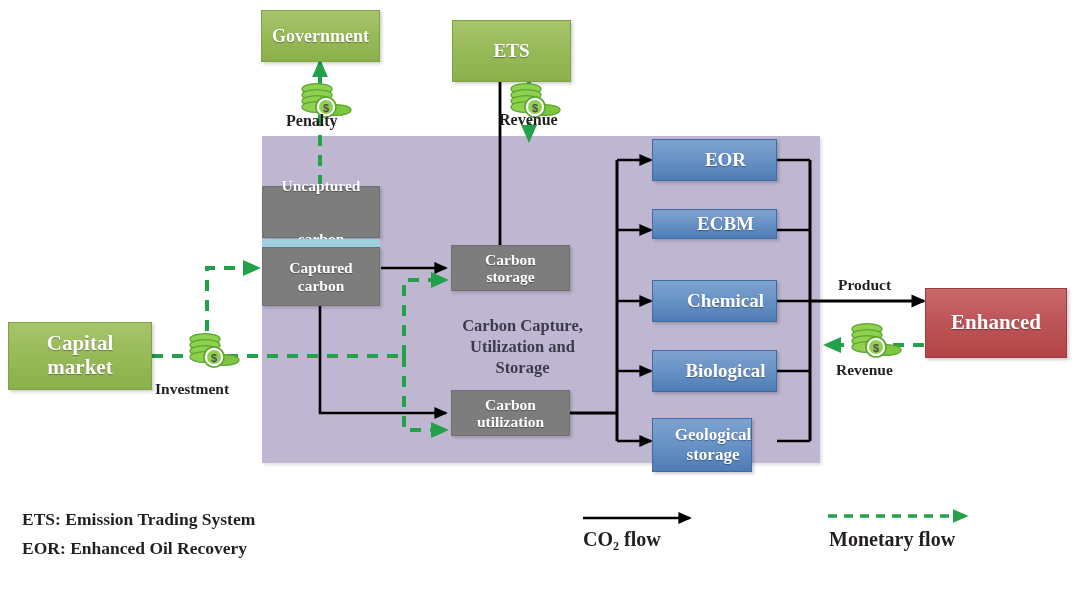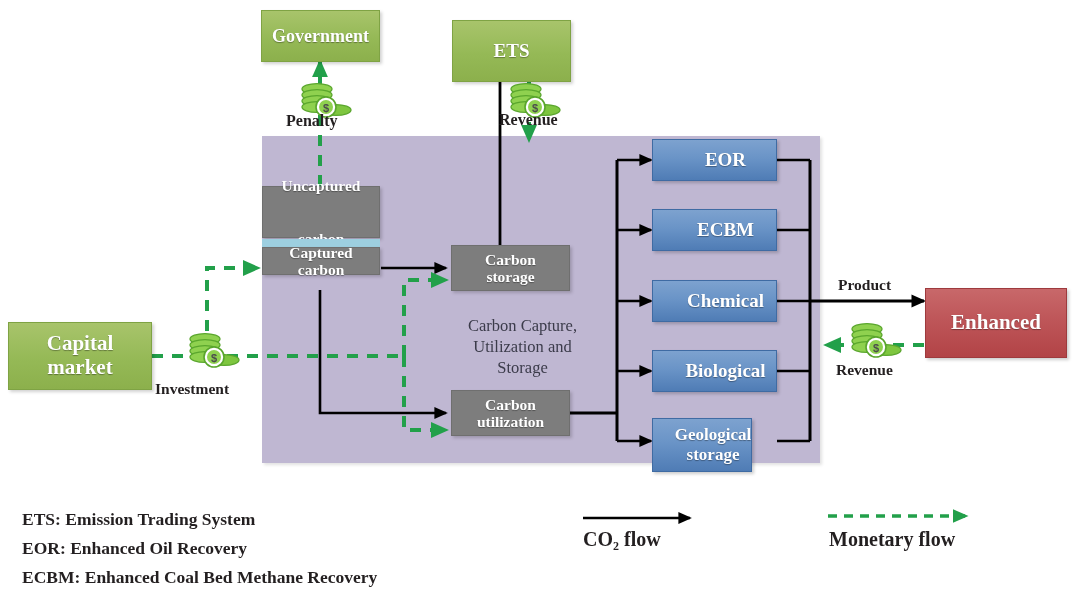--- a/index.html
+++ b/index.html
@@ -25,21 +25,21 @@
         border:1px solid #3f6ba3;box-shadow:2px 2px 3px rgba(0,0,0,.20);padding-left:22px;}
   
   .red{background:linear-gradient(180deg,#c8686a 0%,#bd5457 50%,#b24346 100%);
        border:1px solid #9e3a3d;box-shadow:2px 2px 3px rgba(0,0,0,.20);}
 
   .ccus-panel{position:absolute;background:#bfb7d2;box-shadow:2px 2px 3px rgba(0,0,0,.12);}
   .divider{position:absolute;background:#9dcfe0;}
 
   
   .lbl{position:absolute;color:#231f20;font-weight:bold;white-space:nowrap;}
-  .panel-title{position:absolute;color:#3b3b4a;font-weight:normal;
+  .panel-title{position:absolute;color:#3b3b4a;font-weight:bold;
                text-align:center;line-height:1.28;}
 
   .legend-txt{position:absolute;color:#231f20;font-weight:bold;white-space:nowrap;}
 
   
   .coins{position:absolute;}
 </style>
 </head>
 <body>
 
@@ -122,39 +122,39 @@
 
   <div class="node red" style="left:925px;top:288px;width:142px;height:70px;font-size:21px;">
     <span>Enhanced</span>
   </div>
 
   <div class="node grey" style="left:262px;top:186px;width:118px;height:52px;font-size:15.5px;flex-direction:column;gap:36px;">
     <span>Uncaptured</span>
     <span>carbon</span>
   </div>
   <div class="divider" style="left:262px;top:239px;width:118px;height:8px;"></div>
-  <div class="node grey" style="left:262px;top:247px;width:118px;height:28px;font-size:15.5px;flex-direction:column;">
+  <div class="node grey" style="left:262px;top:247px;width:118px;height:59px;font-size:15.5px;flex-direction:column;">
     <span>Captured</span>
     <span>carbon</span>
   </div>
 
   <div class="node grey" style="left:451px;top:245px;width:119px;height:46px;font-size:15.5px;flex-direction:column;">
     <span>Carbon</span>
     <span>storage</span>
   </div>
 
   <div class="node grey" style="left:451px;top:390px;width:119px;height:46px;font-size:15.5px;flex-direction:column;">
     <span>Carbon</span>
     <span>utilization</span>
   </div>
 
   <div class="node blue" style="left:652px;top:139px;width:125px;height:42px;font-size:19px;">
     <span>EOR</span>
   </div>
-  <div class="node blue" style="left:652px;top:209px;width:125px;height:42px;font-size:19px;">
+  <div class="node blue" style="left:652px;top:209px;width:125px;height:30px;font-size:19px;">
     <span>ECBM</span>
   </div>
   <div class="node blue" style="left:652px;top:280px;width:125px;height:42px;font-size:19px;">
     <span>Chemical</span>
   </div>
   <div class="node blue" style="left:652px;top:350px;width:125px;height:42px;font-size:19px;">
     <span>Biological</span>
   </div>
   <div class="node blue" style="left:652px;top:418px;width:100px;height:54px;font-size:17px;flex-direction:column;line-height:1.15;">
     <span>Geological</span>
@@ -214,21 +214,20 @@
   </svg>
 
   <div class="lbl" style="left:286px;top:112px;font-size:16px;">Penalty</div>
   <div class="lbl" style="left:499px;top:111px;font-size:16px;">Revenue</div>
   <div class="lbl" style="left:155px;top:380px;font-size:15.5px;">Investment</div>
   <div class="lbl" style="left:838px;top:276px;font-size:15.5px;">Product</div>
   <div class="lbl" style="left:836px;top:361px;font-size:15.5px;">Revenue</div>
 
   <div class="legend-txt" style="left:22px;top:509px;font-size:17.5px;">ETS: Emission Trading System</div>
   <div class="legend-txt" style="left:22px;top:538px;font-size:17.5px;">EOR: Enhanced Oil Recovery</div>
-  <div class="legend-txt" style="left:22px;top:567px;font-size:17.5px;">ECBM: Enhanced Coal Bed Methane Recovery</div>
 
   <svg class="layer">
     <g>
       <path d="M 583 518 L 690 518" fill="none" stroke="#000000" stroke-width="2.6" marker-end="url(#ahB)"></path>
     </g>
     <g>
       <path d="M 828 516 L 966 516" fill="none" stroke="#22a04a" stroke-width="3.4" stroke-dasharray="9 7" marker-end="url(#ahG)"></path>
     </g>
   </svg>
 

